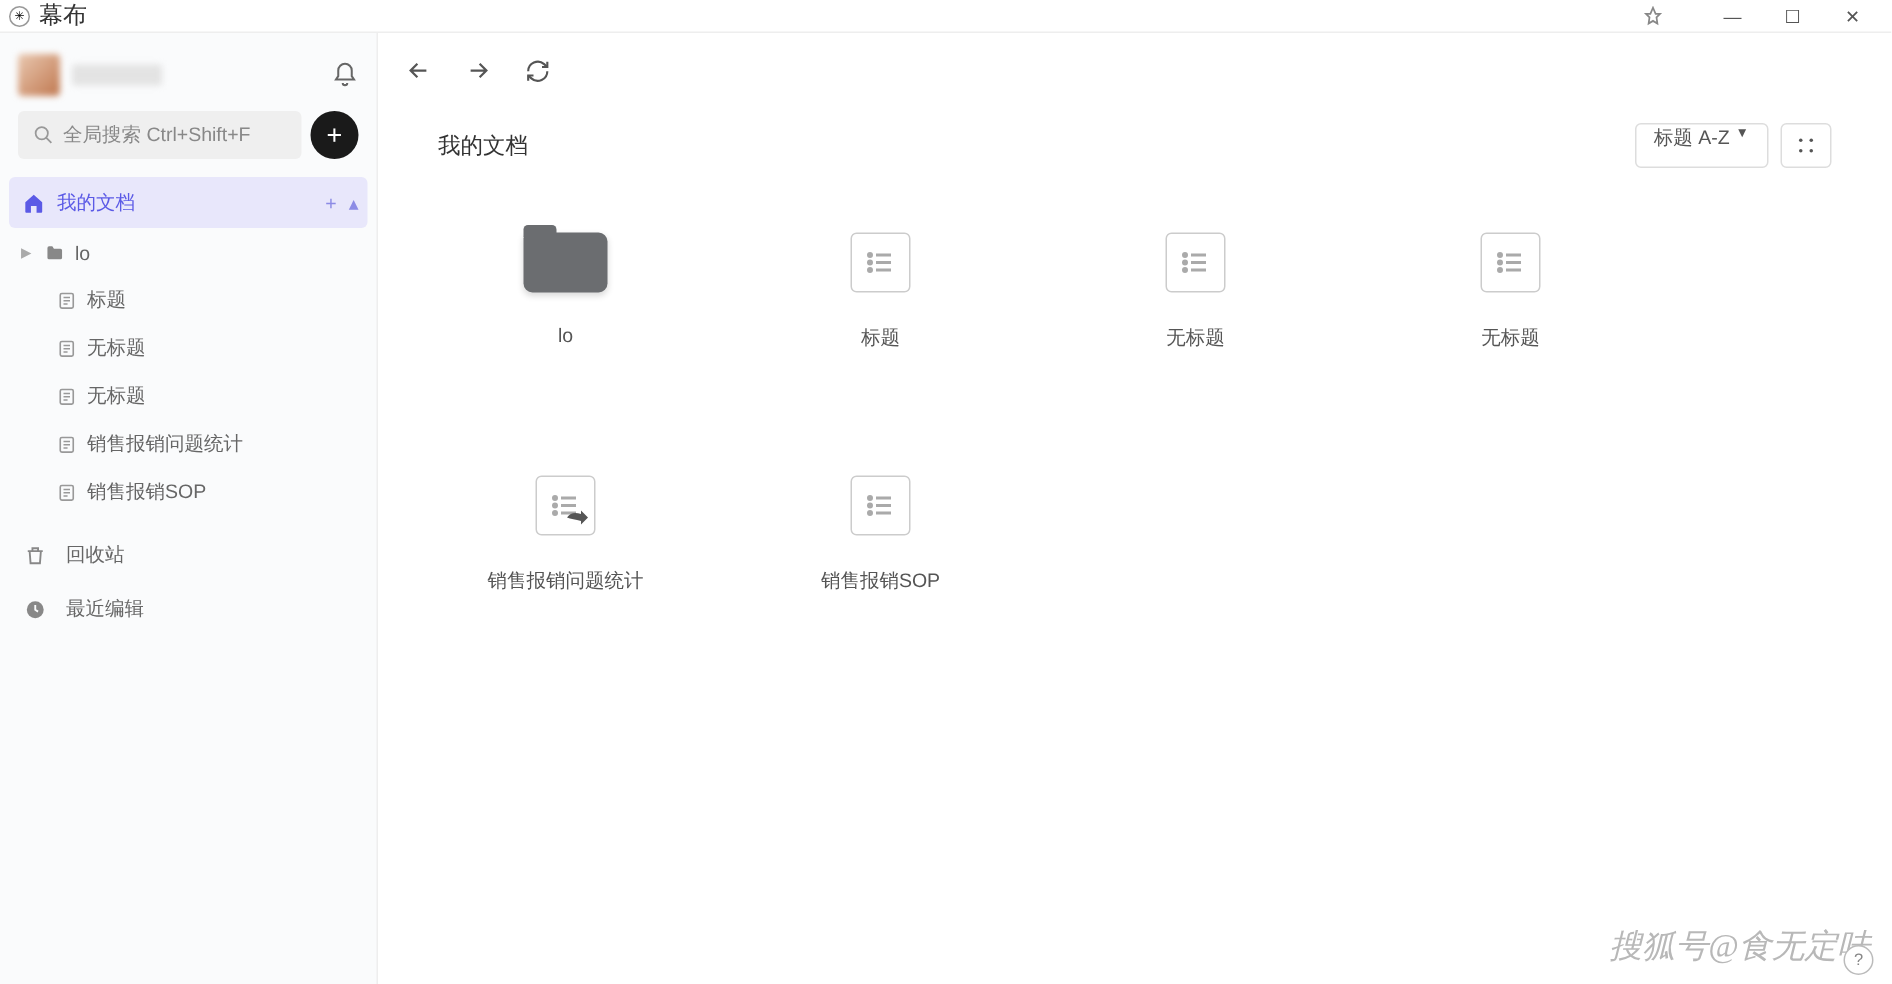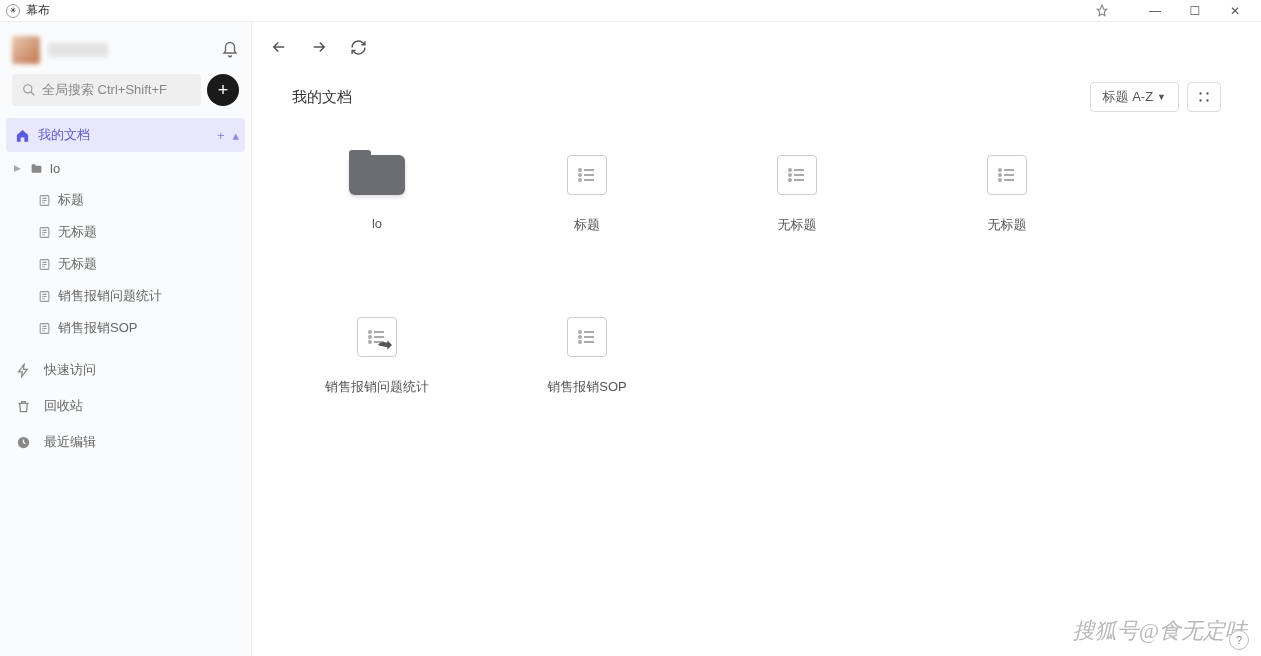--- a/index.html
+++ b/index.html
@@ -1,20 +1,20 @@
 <!DOCTYPE html>
 <html><head>
 <meta charset="utf-8">
 <style>
 * { margin: 0; padding: 0; box-sizing: border-box; font-family: -apple-system, "Microsoft YaHei", sans-serif; }
 body { width: 1261px; height: 656px; background: #fff; overflow: hidden; position: relative; }
 
 .titlebar { height: 22px; display: flex; align-items: center; padding: 0 6px; border-bottom: 1px solid #eee; }
 .titlebar .app-icon { width: 14px; height: 14px; border: 1px solid #999; border-radius: 50%; display: flex; align-items: center; justify-content: center; font-size: 8px; }
-.titlebar .title { font-size: 12px; margin-left: 6px; color: #333; }
+.titlebar .title { font-size: 16px; margin-left: 6px; color: #333; }
 .titlebar .spacer { flex: 1; }
 .winbtn { width: 40px; text-align: center; font-size: 12px; color: #555; cursor: pointer; }
 .pinbtn svg { stroke: #888; }
 
 .app { display: flex; height: 634px; }
 
 
 .sidebar { width: 252px; background: #fafbfc; border-right: 1px solid #eee; display: flex; flex-direction: column; }
 .user-row { display: flex; align-items: center; padding: 14px 12px 10px; }
 .avatar { width: 28px; height: 28px; background: linear-gradient(135deg,#e9c8b0,#c07850); border-radius: 3px; filter: blur(2px); }
@@ -41,21 +41,21 @@
 
 
 .main { flex: 1; position: relative; }
 .toolbar { display: flex; align-items: center; height: 50px; padding: 0 18px; gap: 22px; }
 .tbtn { color: #666; cursor: pointer; }
 
 .content { padding: 10px 40px; }
 .header-row { display: flex; align-items: center; margin-bottom: 40px; }
 .page-title { font-size: 15px; color: #333; }
 .header-row .spacer { flex: 1; }
-.sort-btn { border: 1px solid #ddd; border-radius: 4px; height: 30px; padding: 0 12px; font-size: 13px; color: #555; display: flex; align-items: center; gap: 4px; cursor: pointer; }
+.sort-btn { border: 1px solid #ddd; border-radius: 4px; height: 30px; padding: 0 12px; font-size: 13px; color: #555; display: flex; align-items: flex-start; gap: 4px; cursor: pointer; }
 .view-btn { border: 1px solid #ddd; border-radius: 4px; height: 30px; width: 34px; margin-left: 8px; display: flex; align-items: center; justify-content: center; cursor: pointer; color: #555; }
 
 .grid { display: flex; flex-wrap: wrap; gap: 80px 100px; padding-left: 30px; }
 .card { width: 110px; display: flex; flex-direction: column; align-items: center; cursor: pointer; }
 .card .thumb { width: 56px; height: 46px; margin-bottom: 18px; display: flex; align-items: center; justify-content: center; }
 .card .label { font-size: 13px; color: #555; text-align: center; white-space: nowrap; }
 
 .folder-thumb { background: #6b6d70; border-radius: 4px 6px 6px 6px; position: relative; box-shadow: 0 2px 4px rgba(0,0,0,0.15); }
 .folder-thumb::before { content: ""; position: absolute; top: -5px; left: 0; width: 22px; height: 8px; background: #6b6d70; border-radius: 3px 3px 0 0; }
 
@@ -178,28 +178,20 @@
           </span>
           <span>销售报销SOP</span>
         </div>
       </div>
 
     <div style="height:8px"></div>
 
     <div class="quick-item">
       <span class="qicon">
         <svg width="15" height="15" viewBox="0 0 24 24" fill="none" stroke="#888" stroke-width="2">
-            <path d="M13 2L4 14h6l-1 8 9-12h-6l1-8z"></path>
-          </svg>
-      </span>
-      <span>快速访问</span>
-    </div>
-    <div class="quick-item">
-      <span class="qicon">
-        <svg width="15" height="15" viewBox="0 0 24 24" fill="none" stroke="#888" stroke-width="2">
             <path d="M4 7h16M9 7V4h6v3M6 7l1 13h10l1-13"></path>
           </svg>
       </span>
       <span>回收站</span>
     </div>
     <div class="quick-item">
       <span class="qicon">
         <svg width="15" height="15" viewBox="0 0 24 24" fill="#888">
             <circle cx="12" cy="12" r="9" fill="#888"></circle>
             <path d="M12 7v5l3 2" stroke="#fafbfc" stroke-width="2" fill="none"></path>

